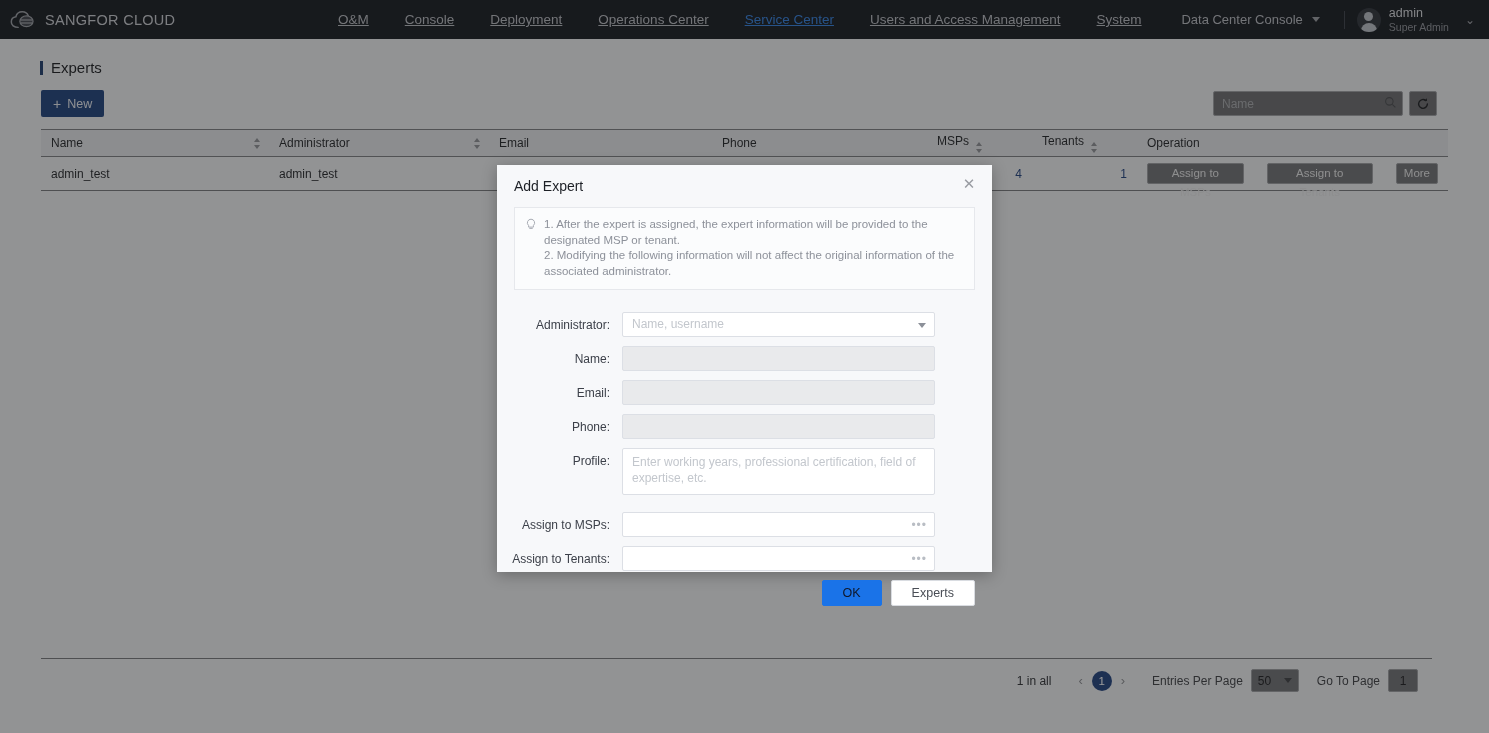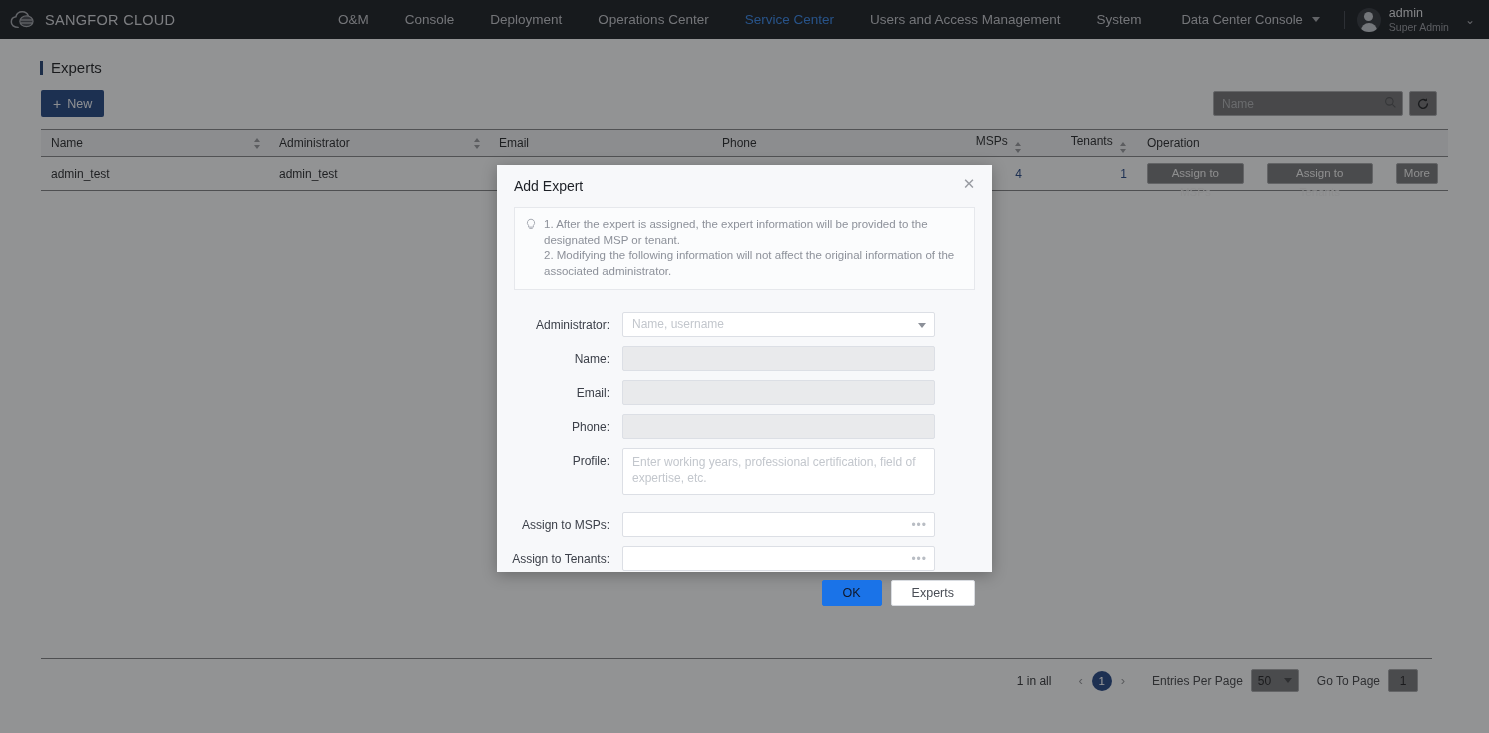--- a/index.html
+++ b/index.html
@@ -27,21 +27,21 @@
     position: relative;
   }
   .brand { display: flex; align-items: center; gap: 9px; min-width: 300px; }
   .brand-logo { width: 26px; height: 20px; display:block; }
   .brand-name {
     color: #c9ccd1; font-size: 14.5px; letter-spacing: .3px; white-space: nowrap;
   }
   .nav-items { display: flex; align-items: center; gap: 0; margin-left: 10px; }
   .nav-item {
     color: #b9bcc2; font-size: 13.5px; padding: 0 18px; line-height: 39px;
-    white-space: nowrap; cursor: pointer;
+    white-space: nowrap; cursor: pointer; text-decoration: underline;
   }
   .nav-item.active { color: #2e7fe0; }
   .nav-right {
     margin-left: auto; display: flex; align-items: center; gap: 0;
   }
   .console-sel {
     display:flex; align-items:center; gap:9px; color:#b9bcc2; font-size:13px;
     white-space: nowrap; cursor: pointer; padding-right: 12px;
   }
   .caret-down {
@@ -110,21 +110,21 @@
   }
   table.grid { width: 100%; border-collapse: collapse; table-layout: fixed; }
   table.grid th {
     background: rgba(0,0,0,.04);
     border-top: 1px solid #7b7c80;
     border-bottom: 1px solid #7b7c80;
     font-size: 12px; font-weight: normal; color: #1d1f23;
     text-align: left; height: 27px; padding: 0 10px;
     position: relative;
   }
-  table.grid th.num { text-align: right; }
+  table.grid th.num { }
   table.grid td {
     font-size: 12px; color: #1d1f23; height: 34px; padding: 0 10px;
     border-bottom: 1px solid #76777b;
   }
   table.grid td.num { text-align: right; }
   .link-num { color: #1d3f7d; }
   .sort-ic {
     position: absolute; right: 8px; top: 8px; width: 7px; height: 11px;
     display: inline-flex; flex-direction: column; justify-content: space-between;
   }

